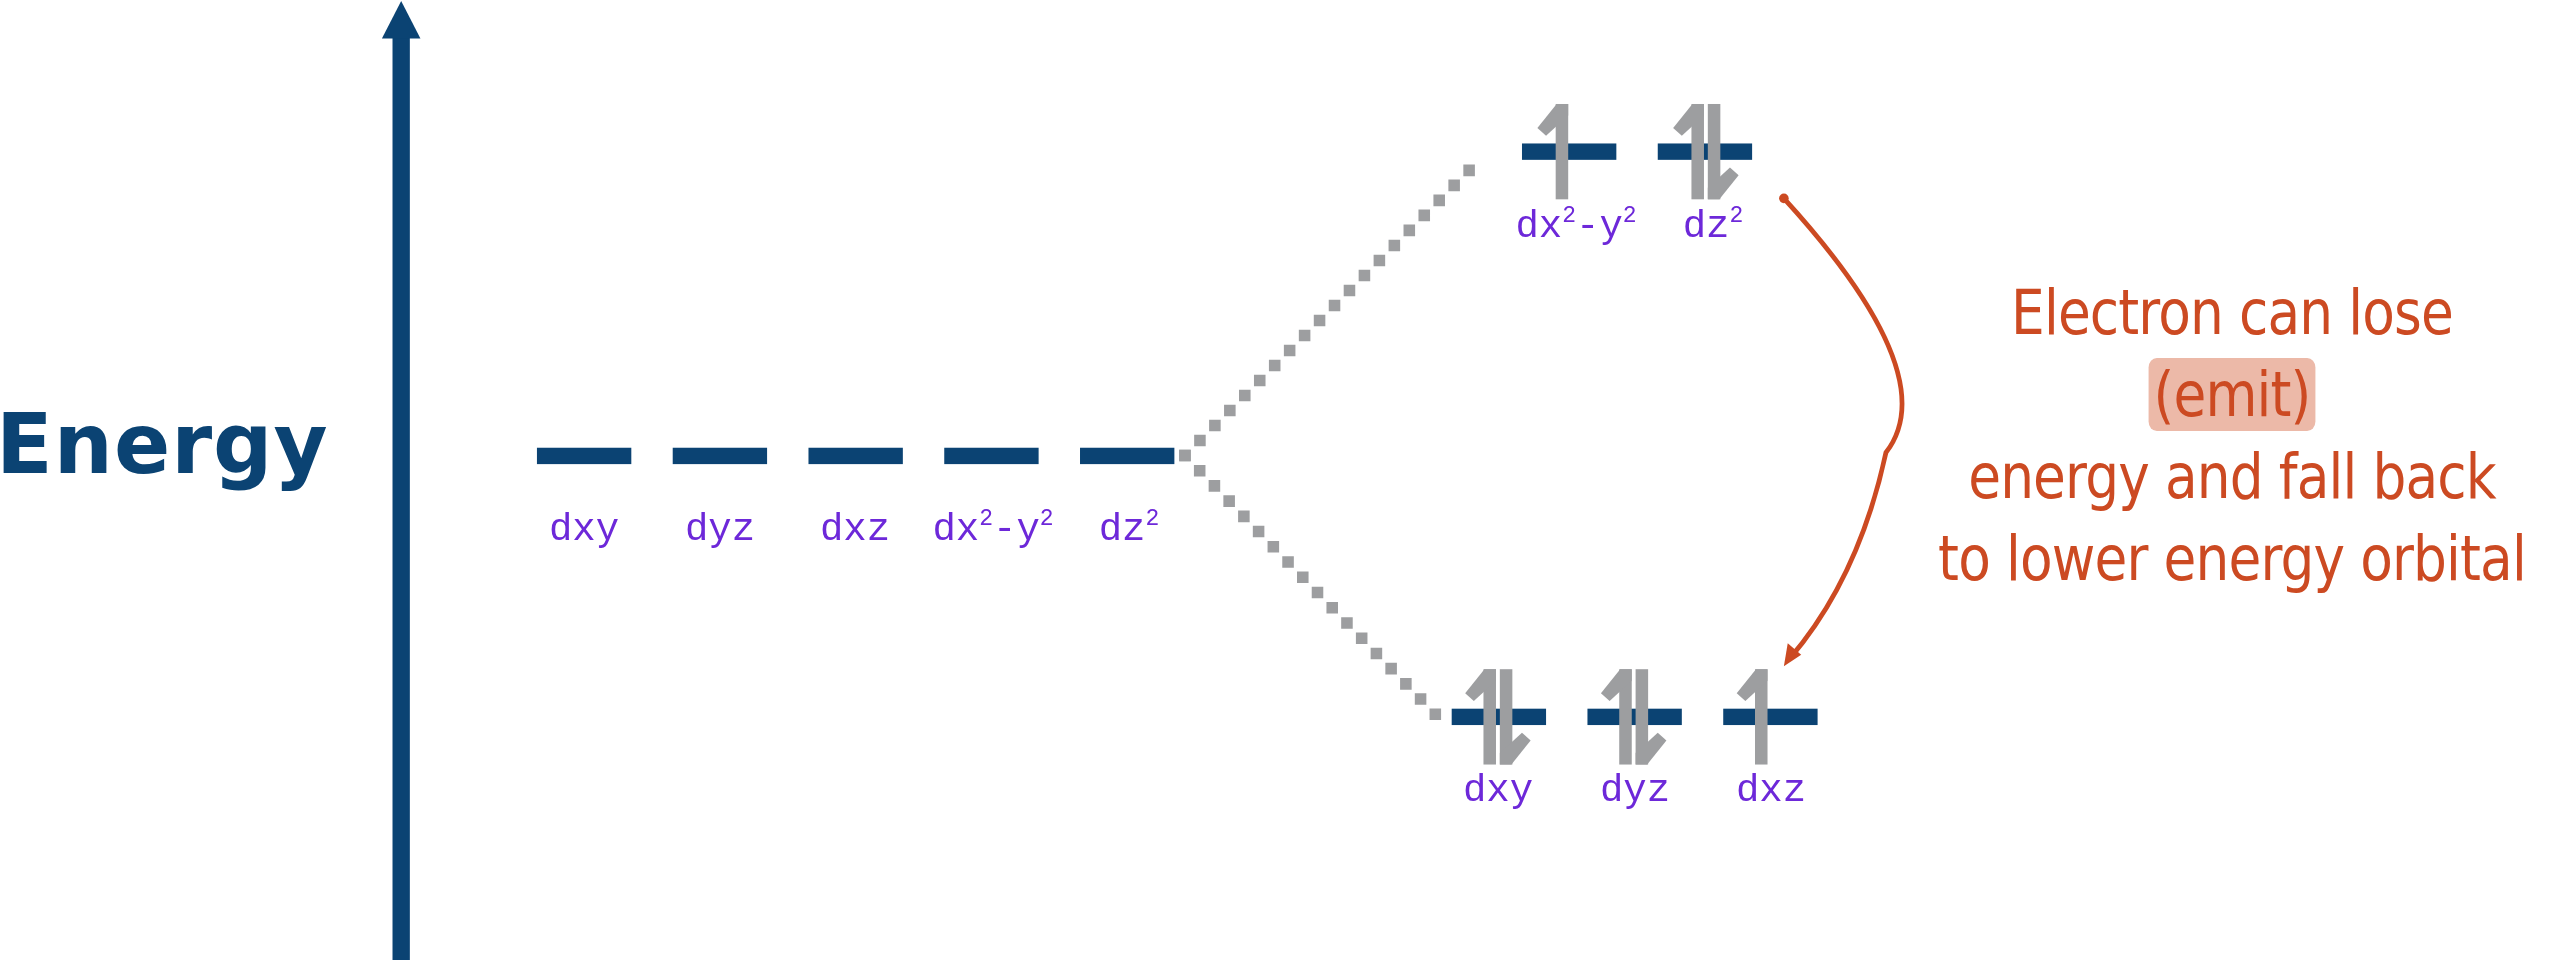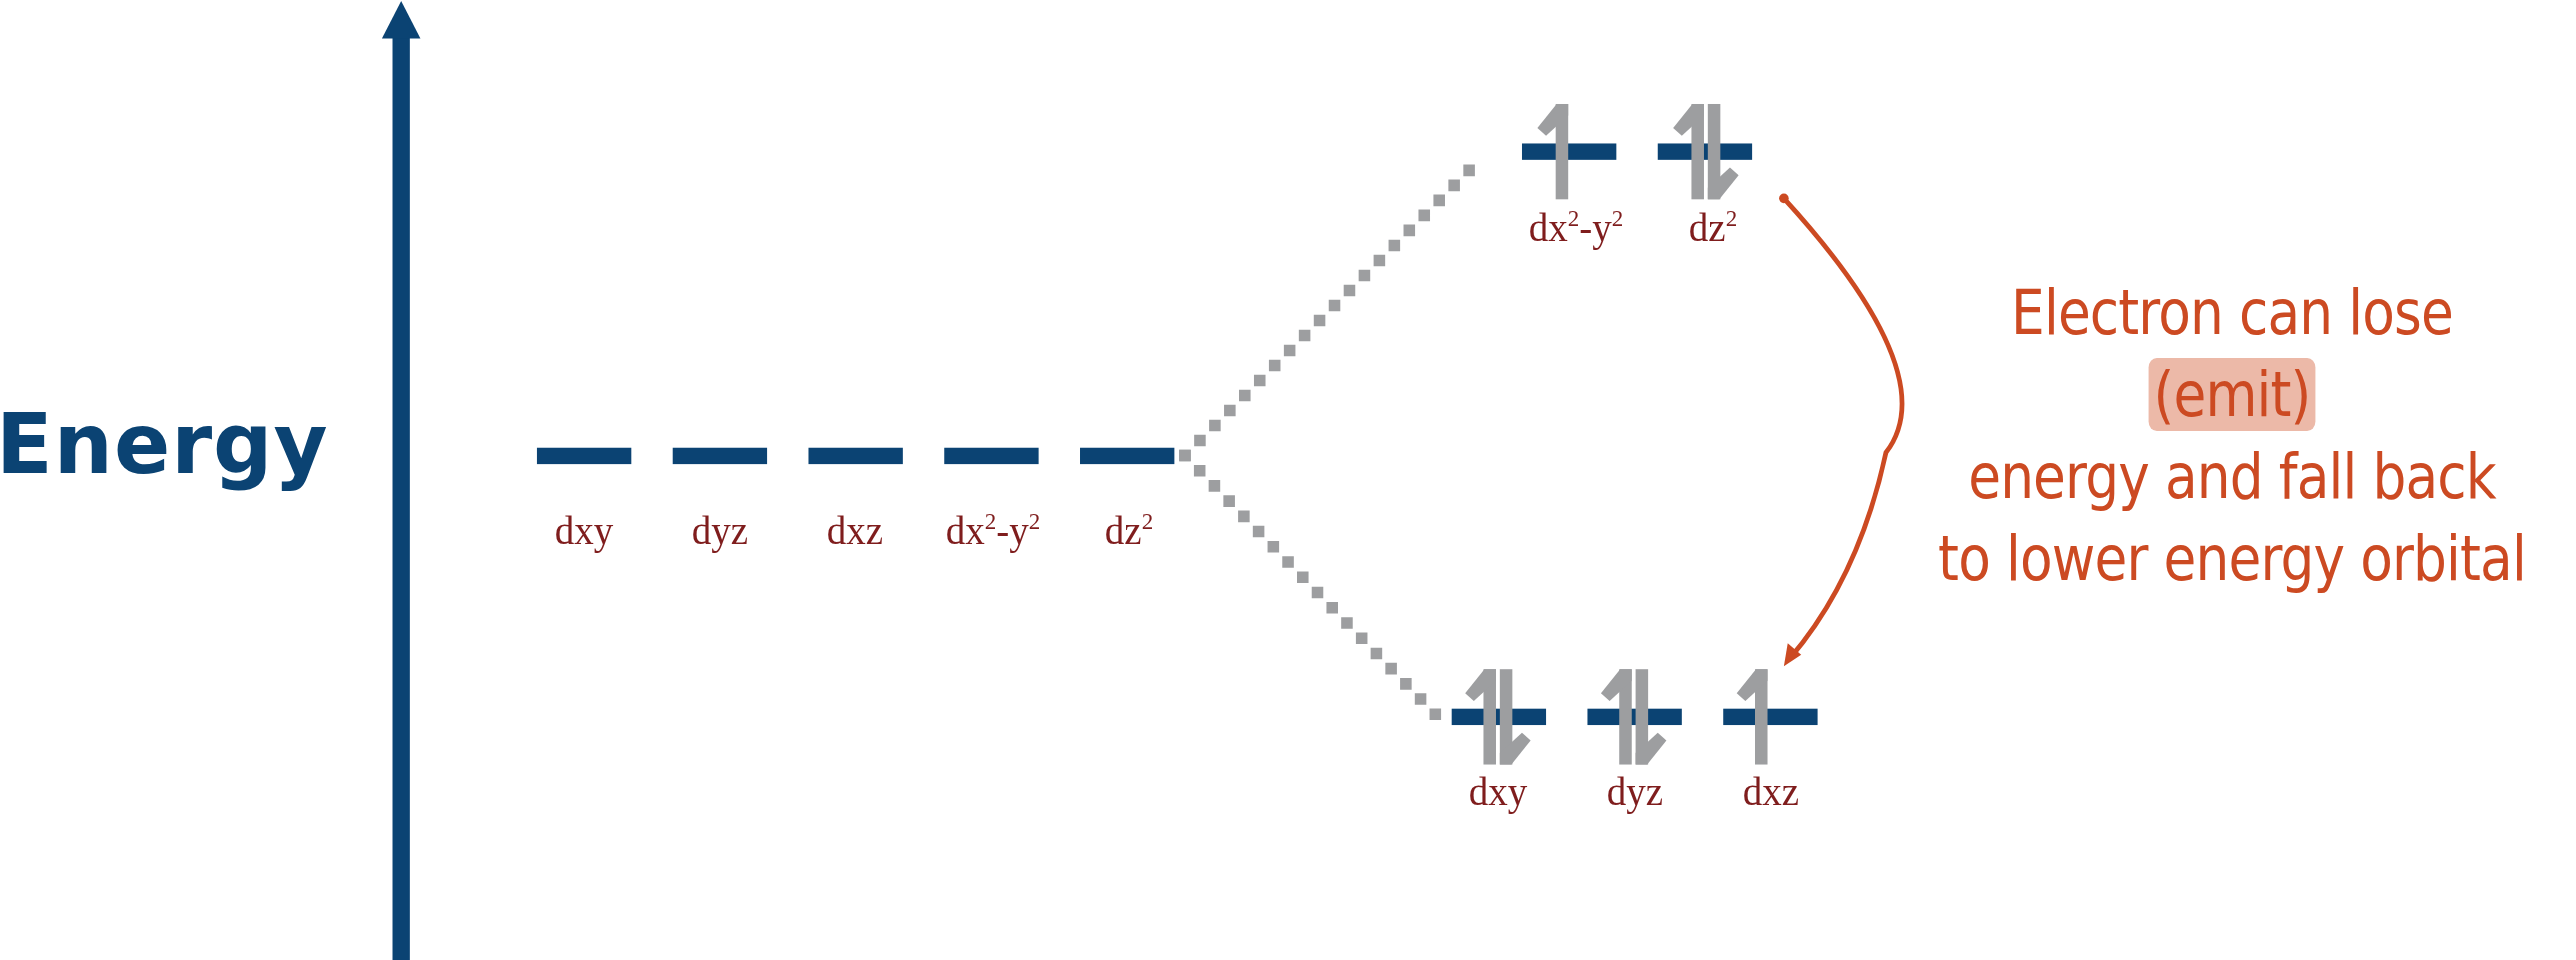--- a/index.html
+++ b/index.html
@@ -1,19 +1,19 @@
 <!DOCTYPE html>
 <html><head>
   <meta charset="utf-8">
   <style>
     html, body { margin: 0; padding: 0; background: #ffffff; }
     body { width: 2576px; height: 960px; overflow: hidden; position: relative; font-family: "DejaVu Sans", sans-serif; }
     #stage { position: absolute; left: 0; top: 0; width: 2576px; height: 960px; }
     .energy-label { position: absolute; left: -3.9px; top: 403px; font-family: "DejaVu Sans", sans-serif; font-weight: bold; font-size: 83px; color: #0b4373; letter-spacing: 1px; line-height: 1; }
-    .orb-label { position: absolute; font-family: Liberation Serif, serif; font-size: 39px; color: #7f1d1d; line-height: 1; white-space: nowrap; transform: translateX(-50%); }
+    .orb-label { position: absolute; font-family: Liberation Mono, monospace; font-size: 39px; color: #6d28d9; line-height: 1; white-space: nowrap; transform: translateX(-50%); }
     .orb-label sup { font-size: 23px; vertical-align: 15.4px; line-height: 0; }
     .note { position: absolute; left: 1888px; top: 272px; width: 688px; font-family: "DejaVu Sans", sans-serif; font-size: 62px; color: #cc4a22; text-align: center; line-height: 82px; letter-spacing: -1px; transform: scaleX(0.86); transform-origin: 50% 0; }
     .note .hl { background: #ecb9a8; border-radius: 9.6px; padding: 0 5.8px; }
   </style>
 </head>
 <body>
 
 <div id="stage">
   <svg width="2576" height="960" viewBox="0 0 2674 997" style="position:absolute;left:0;top:0">
 

